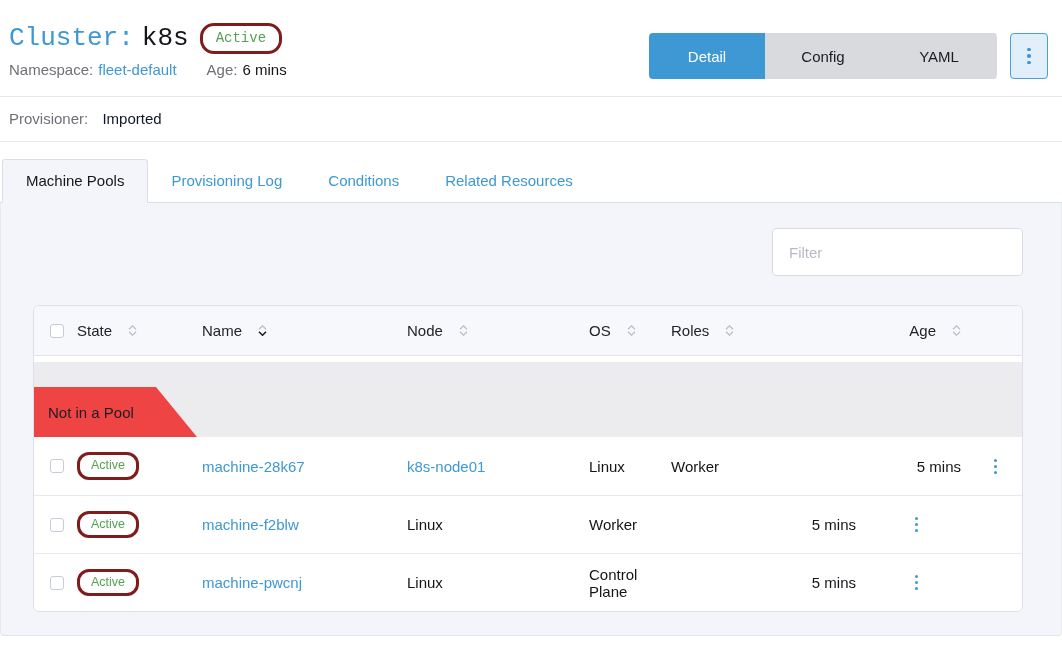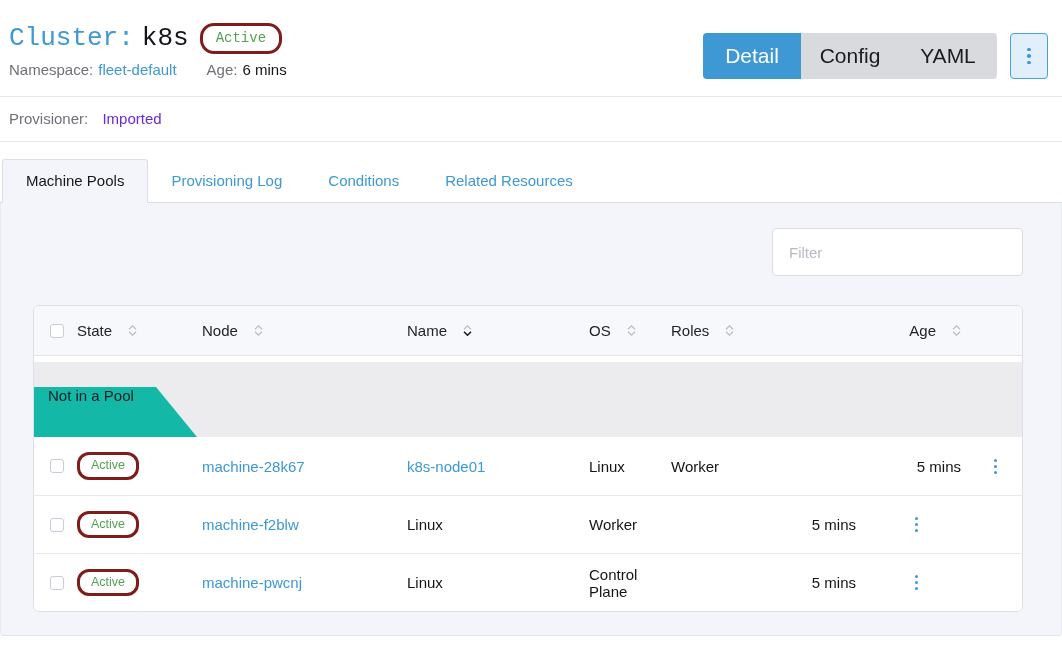--- a/index.html
+++ b/index.html
@@ -51,24 +51,24 @@
   .badge-sm { font-size: 12.5px; padding: 4px 11px 5px; border-radius: 12px; }
 
   .header-actions { display: flex; align-items: flex-start; margin-top: 11px; }
   .btn-group {
     display: flex;
     border-radius: 4px;
     overflow: hidden;
     height: 46px;
   }
   .btn-group button {
-    width: 98px;
+    width: 116px;
     border: none;
     font-family: inherit;
-    font-size: 21px;
+    font-size: 15px;
     background: #d9dade;
     color: #1b1b21;
     cursor: pointer;
   }
   .btn-group button.active { background: #3d98d3; color: #ffffff; }
   .kebab-btn {
     width: 38px;
     height: 46px;
     margin-left: 13px;
     border: 1px solid #4a9fd6;
@@ -84,21 +84,21 @@
   .dots { display: flex; flex-direction: column; align-items: center; gap: 3px; cursor: pointer; }
   .dots i, .kebab-btn i {
     width: 3.5px; height: 3.5px; border-radius: 50%;
     background: #3d98d3; display: block;
   }
   .dots-sm i { width: 3px; height: 3px; }
 
   hr.divider { border: none; border-top: 1px solid #e6e7ec; }
   .hr1 { margin-top: 17px; }
   .provisioner-line { padding: 13px 0 14px 9px; font-size: 15px; }
-  .provisioner-line .value { margin-left: 10px; color: #6d28d9; margin-top: 6px; }
+  .provisioner-line .value { margin-left: 10px; color: #0f172a; margin-top: 6px; }
 
   
   .tab-bar {
     margin-top: 17px;
     display: flex;
     align-items: flex-end;
     border-bottom: 1px solid #dcdee7;
     height: 44px;
     padding-left: 2px;
   }
@@ -181,24 +181,24 @@
     background: #ffffff;
     cursor: pointer;
   }
 
   .spacer-row { height: 6px; background: #ffffff; }
   .group-row { height: 75px; background: #ececef; position: relative; }
   .group-tab {
     position: absolute;
     left: 0; bottom: 0;
     width: 170px; height: 50px;
-    background: #14b8a6;
+    background: #ef4444;
     clip-path: polygon(0 0, 122px 0, 163px 100%, 0 100%);
     display: flex;
-    align-items: flex-start;
+    align-items: center;
     padding-left: 14px;
     font-size: 15px;
     color: #1d1d24;
   }
 
   .row { height: 58px; font-size: 15px; background: #ffffff; }
   .row + .row { border-top: 1px solid #e7e9f0; }
   .cell { display: flex; align-items: center; }
   .cell-action { justify-content: center; }
 </style>
@@ -265,33 +265,33 @@
           <span>State</span>
           <span class="sort">
             <svg class="up" width="9" height="5" viewBox="0 0 9 5" fill="none" stroke-width="1.2">
                 <path d="M1 4.2 L4.5 0.8 L8 4.2"></path>
               </svg>
             <svg class="down" width="9" height="5" viewBox="0 0 9 5" fill="none" stroke-width="1.2">
                 <path d="M1 0.8 L4.5 4.2 L8 0.8"></path>
               </svg>
           </span>
         </div>
+        <div class="th sorted-desc">
+          <span>Name</span>
+          <span class="sort">
+            <svg class="up" width="9" height="5" viewBox="0 0 9 5" fill="none" stroke-width="1.2">
+                <path d="M1 4.2 L4.5 0.8 L8 4.2"></path>
+              </svg>
+            <svg class="down" width="9" height="5" viewBox="0 0 9 5" fill="none" stroke-width="1.2">
+                <path d="M1 0.8 L4.5 4.2 L8 0.8"></path>
+              </svg>
+          </span>
+        </div>
         <div class="th">
           <span>Node</span>
-          <span class="sort">
-            <svg class="up" width="9" height="5" viewBox="0 0 9 5" fill="none" stroke-width="1.2">
-                <path d="M1 4.2 L4.5 0.8 L8 4.2"></path>
-              </svg>
-            <svg class="down" width="9" height="5" viewBox="0 0 9 5" fill="none" stroke-width="1.2">
-                <path d="M1 0.8 L4.5 4.2 L8 0.8"></path>
-              </svg>
-          </span>
-        </div>
-        <div class="th sorted-desc">
-          <span>Name</span>
           <span class="sort">
             <svg class="up" width="9" height="5" viewBox="0 0 9 5" fill="none" stroke-width="1.2">
                 <path d="M1 4.2 L4.5 0.8 L8 4.2"></path>
               </svg>
             <svg class="down" width="9" height="5" viewBox="0 0 9 5" fill="none" stroke-width="1.2">
                 <path d="M1 0.8 L4.5 4.2 L8 0.8"></path>
               </svg>
           </span>
         </div>
         <div class="th">

